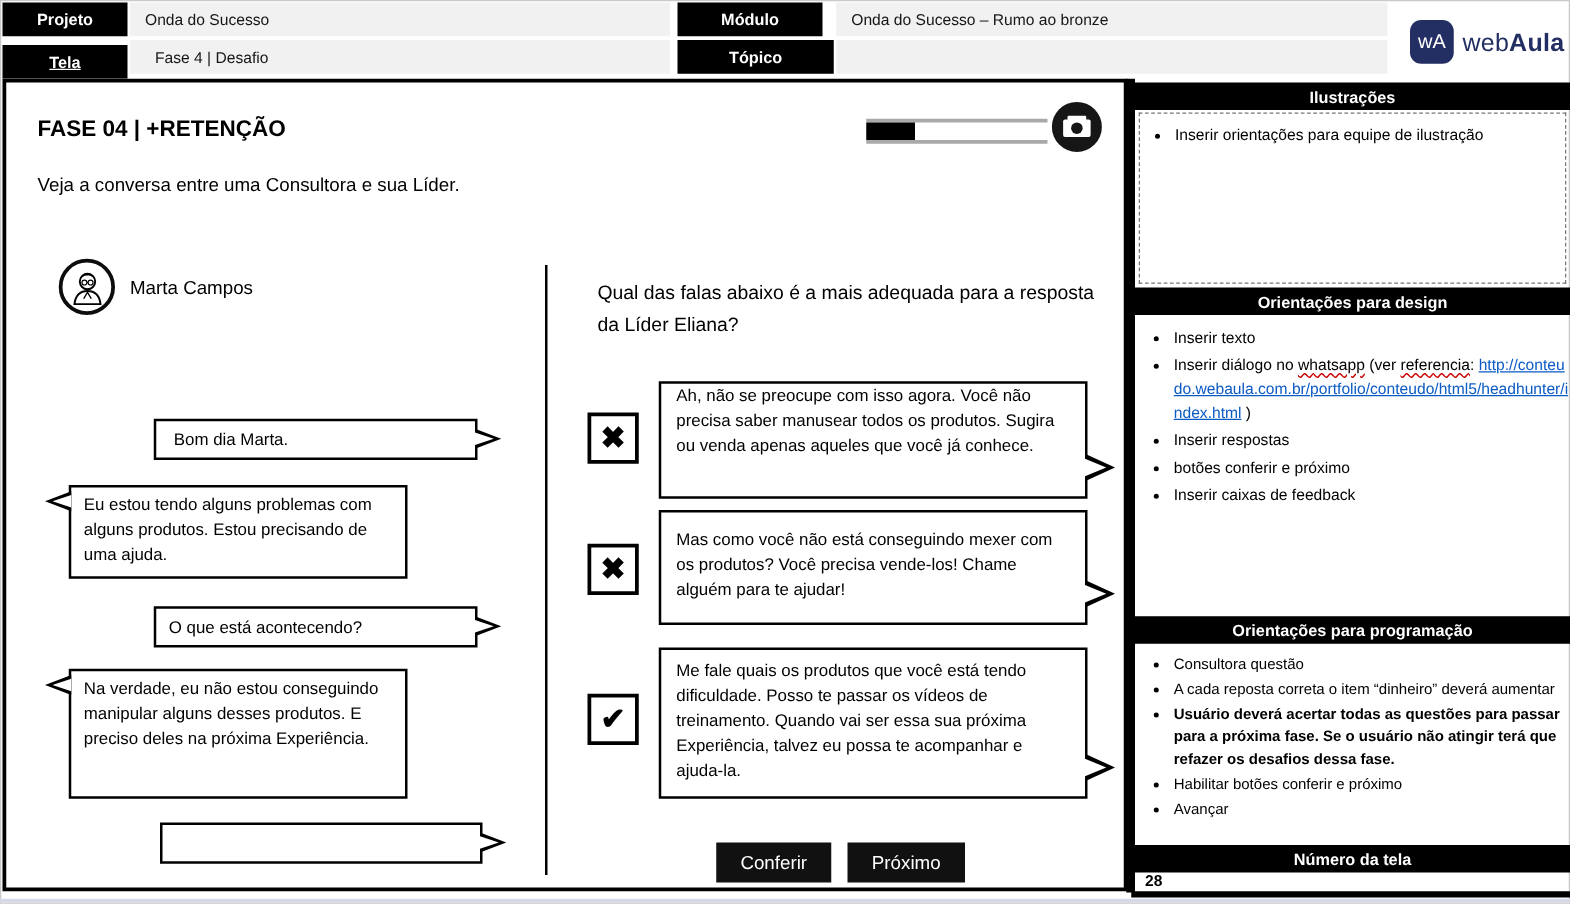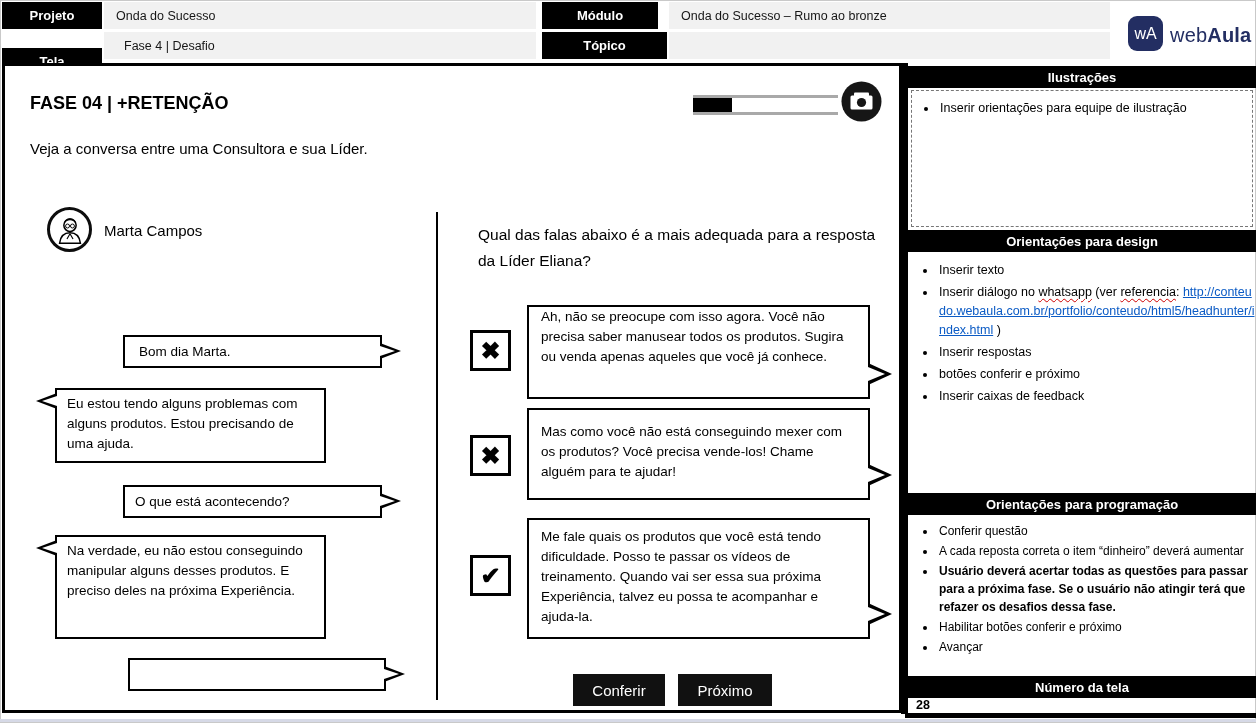--- a/index.html
+++ b/index.html
@@ -10,21 +10,21 @@
 
   
   .hlabel { background:#000; color:#fff; font-weight:bold; font-size:13px;
             display:flex; align-items:center; justify-content:center; }
   .hvalue { background:#f1f1f1; color:#161616; font-size:12.5px;
             display:flex; align-items:center; padding-left:12px; }
   .lb-projeto { left:2px;  top:2px;  width:100px; height:27px; }
   .vl-projeto { left:104px; top:2px; width:432px; height:27px; }
   .lb-modulo  { left:542px; top:2px; width:116px; height:27px; }
   .vl-modulo  { left:669px; top:2px; width:441px; height:27px; }
-  .lb-tela    { left:2px;  top:48px; width:100px; height:27px;text-decoration:underline; }
+  .lb-tela    { left:2px;  top:36px; width:100px; height:27px;text-decoration:underline; }
   .vl-tela    { left:104px; top:32px; width:432px; height:27px; padding-left:20px;}
   .lb-topico  { left:542px; top:32px; width:125px; height:27px; }
   .vl-topico  { left:669px; top:32px; width:441px; height:27px; }
 
   .logo-badge { left:1128px; top:16px; width:35px; height:35px; background:#232e62;
                 border-radius:9px; color:#fff; font-weight:normal; font-size:16px;
                 display:flex; align-items:center; justify-content:center; }
   .logo-text  { left:1170px; top:24px; font-size:20px; color:#232e62; letter-spacing:0.2px; }
   .logo-text .bold { font-weight:bold; }
 
@@ -180,21 +180,21 @@
   <ul class="abs sb-list design-list">
     <li>Inserir texto</li>
     <li><span>Inserir diálogo no </span><span class="wavy">whatsapp</span><span> (ver </span><span class="wavy">referencia</span><span>: </span><span class="lnk">http://conteudo.webaula.com.br/portfolio/conteudo/html5/headhunter/index.html</span><span> )</span></li>
     <li>Inserir respostas</li>
     <li>botões conferir e próximo</li>
     <li>Inserir caixas de feedback</li>
   </ul>
 
   <div class="abs shead sh-prog">Orientações para  programação</div>
   <ul class="abs sb-list prog-list">
-    <li>Conferir questão</li>
+    <li>Consultora questão</li>
     <li>A cada reposta correta o item “dinheiro” deverá aumentar</li>
     <li class="bold-item">Usuário deverá acertar todas as questões para passar para a próxima fase. Se o usuário não atingir terá que refazer os desafios dessa fase.</li>
     <li>Habilitar botões conferir e próximo</li>
     <li>Avançar</li>
   </ul>
 
   <div class="abs shead sh-num">Número da tela</div>
   <div class="abs num-value">28</div>
 
   <div class="abs bbar"></div>

